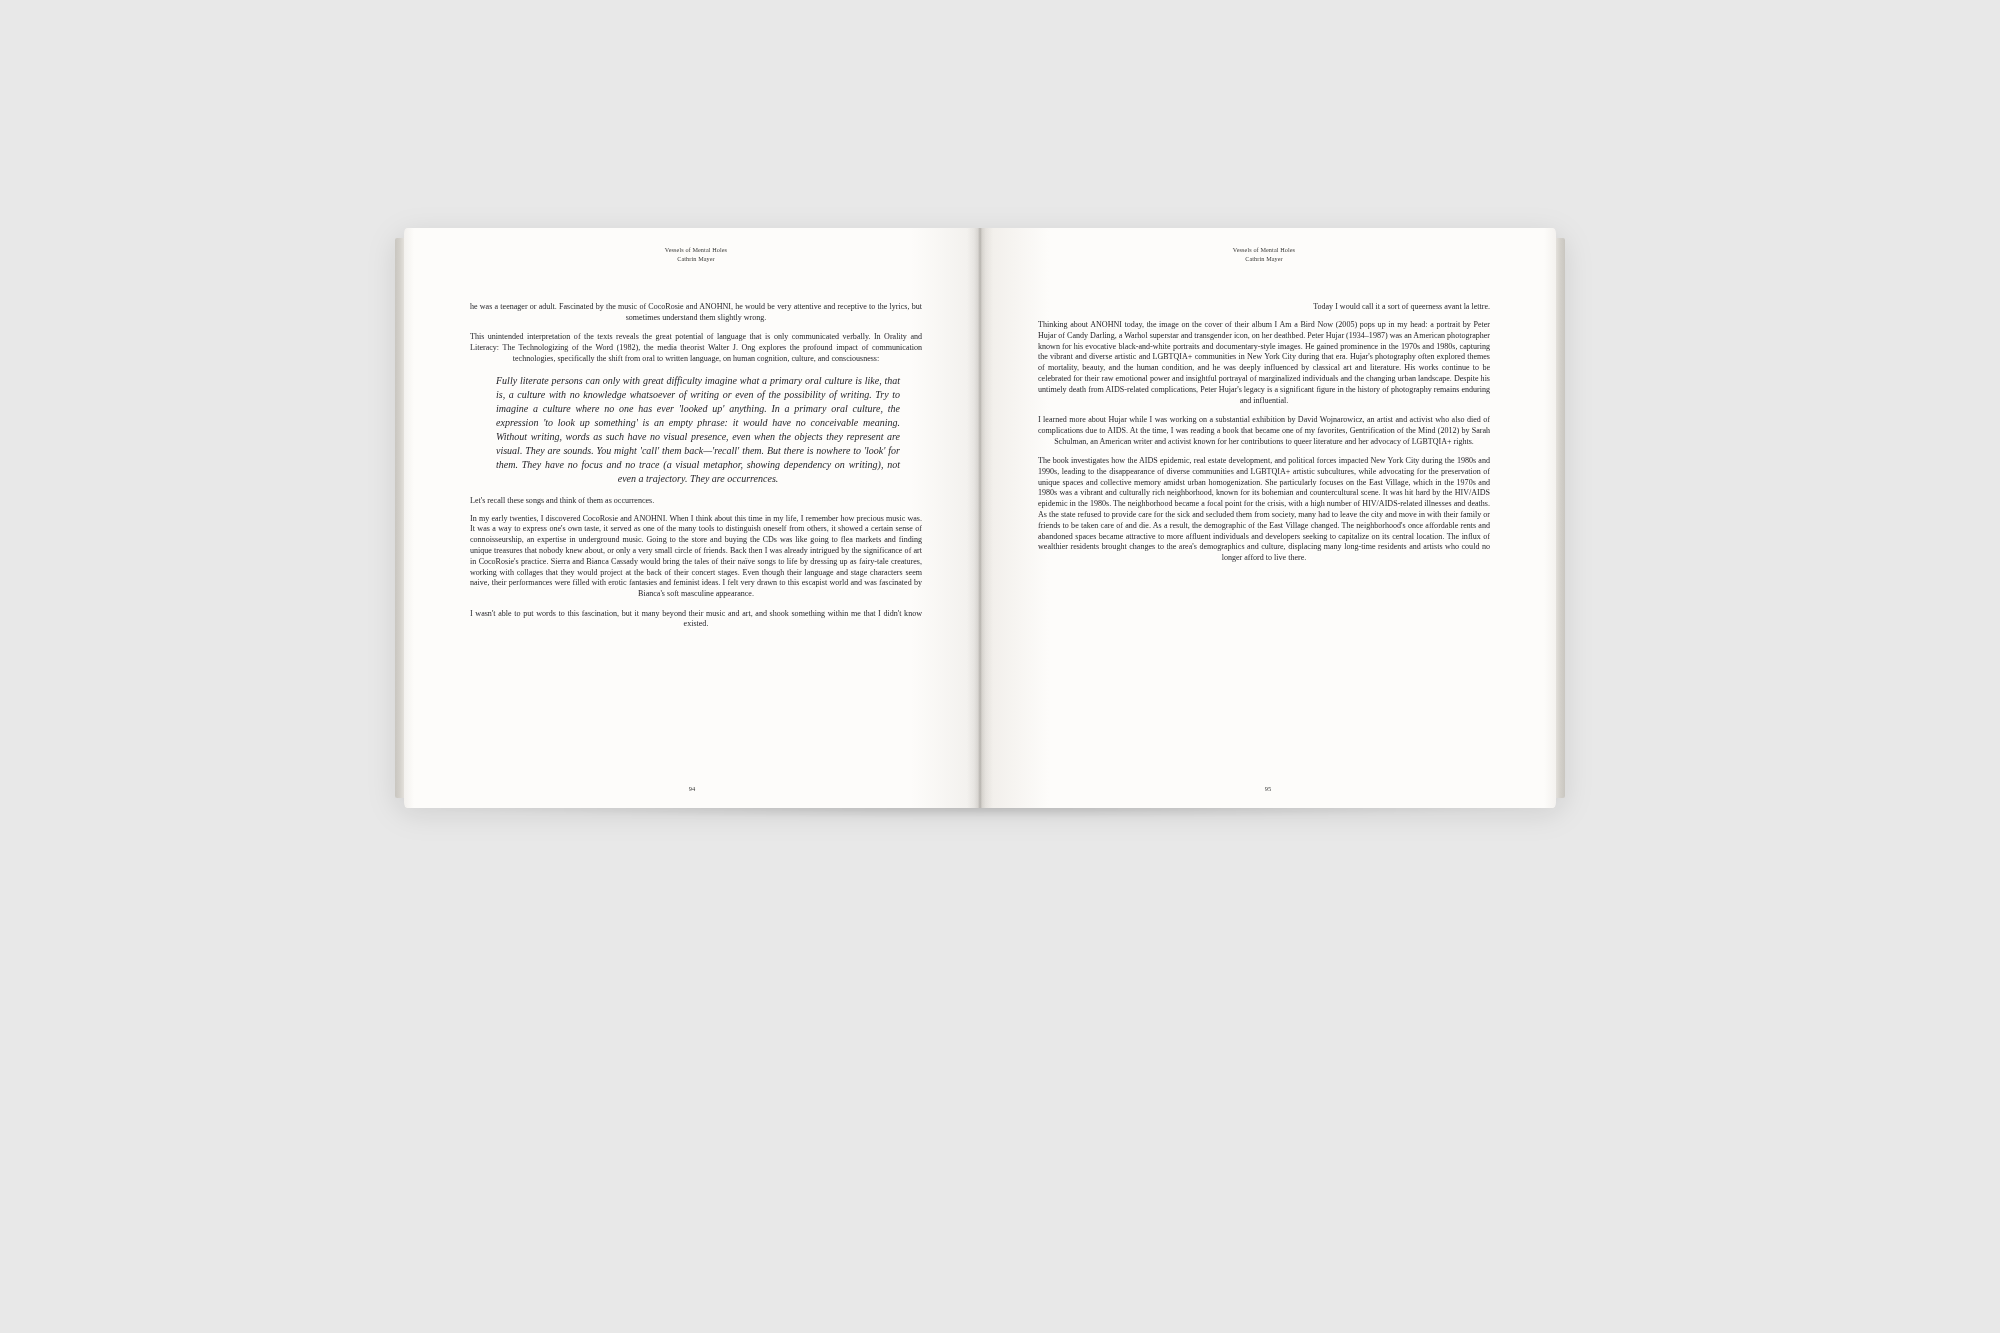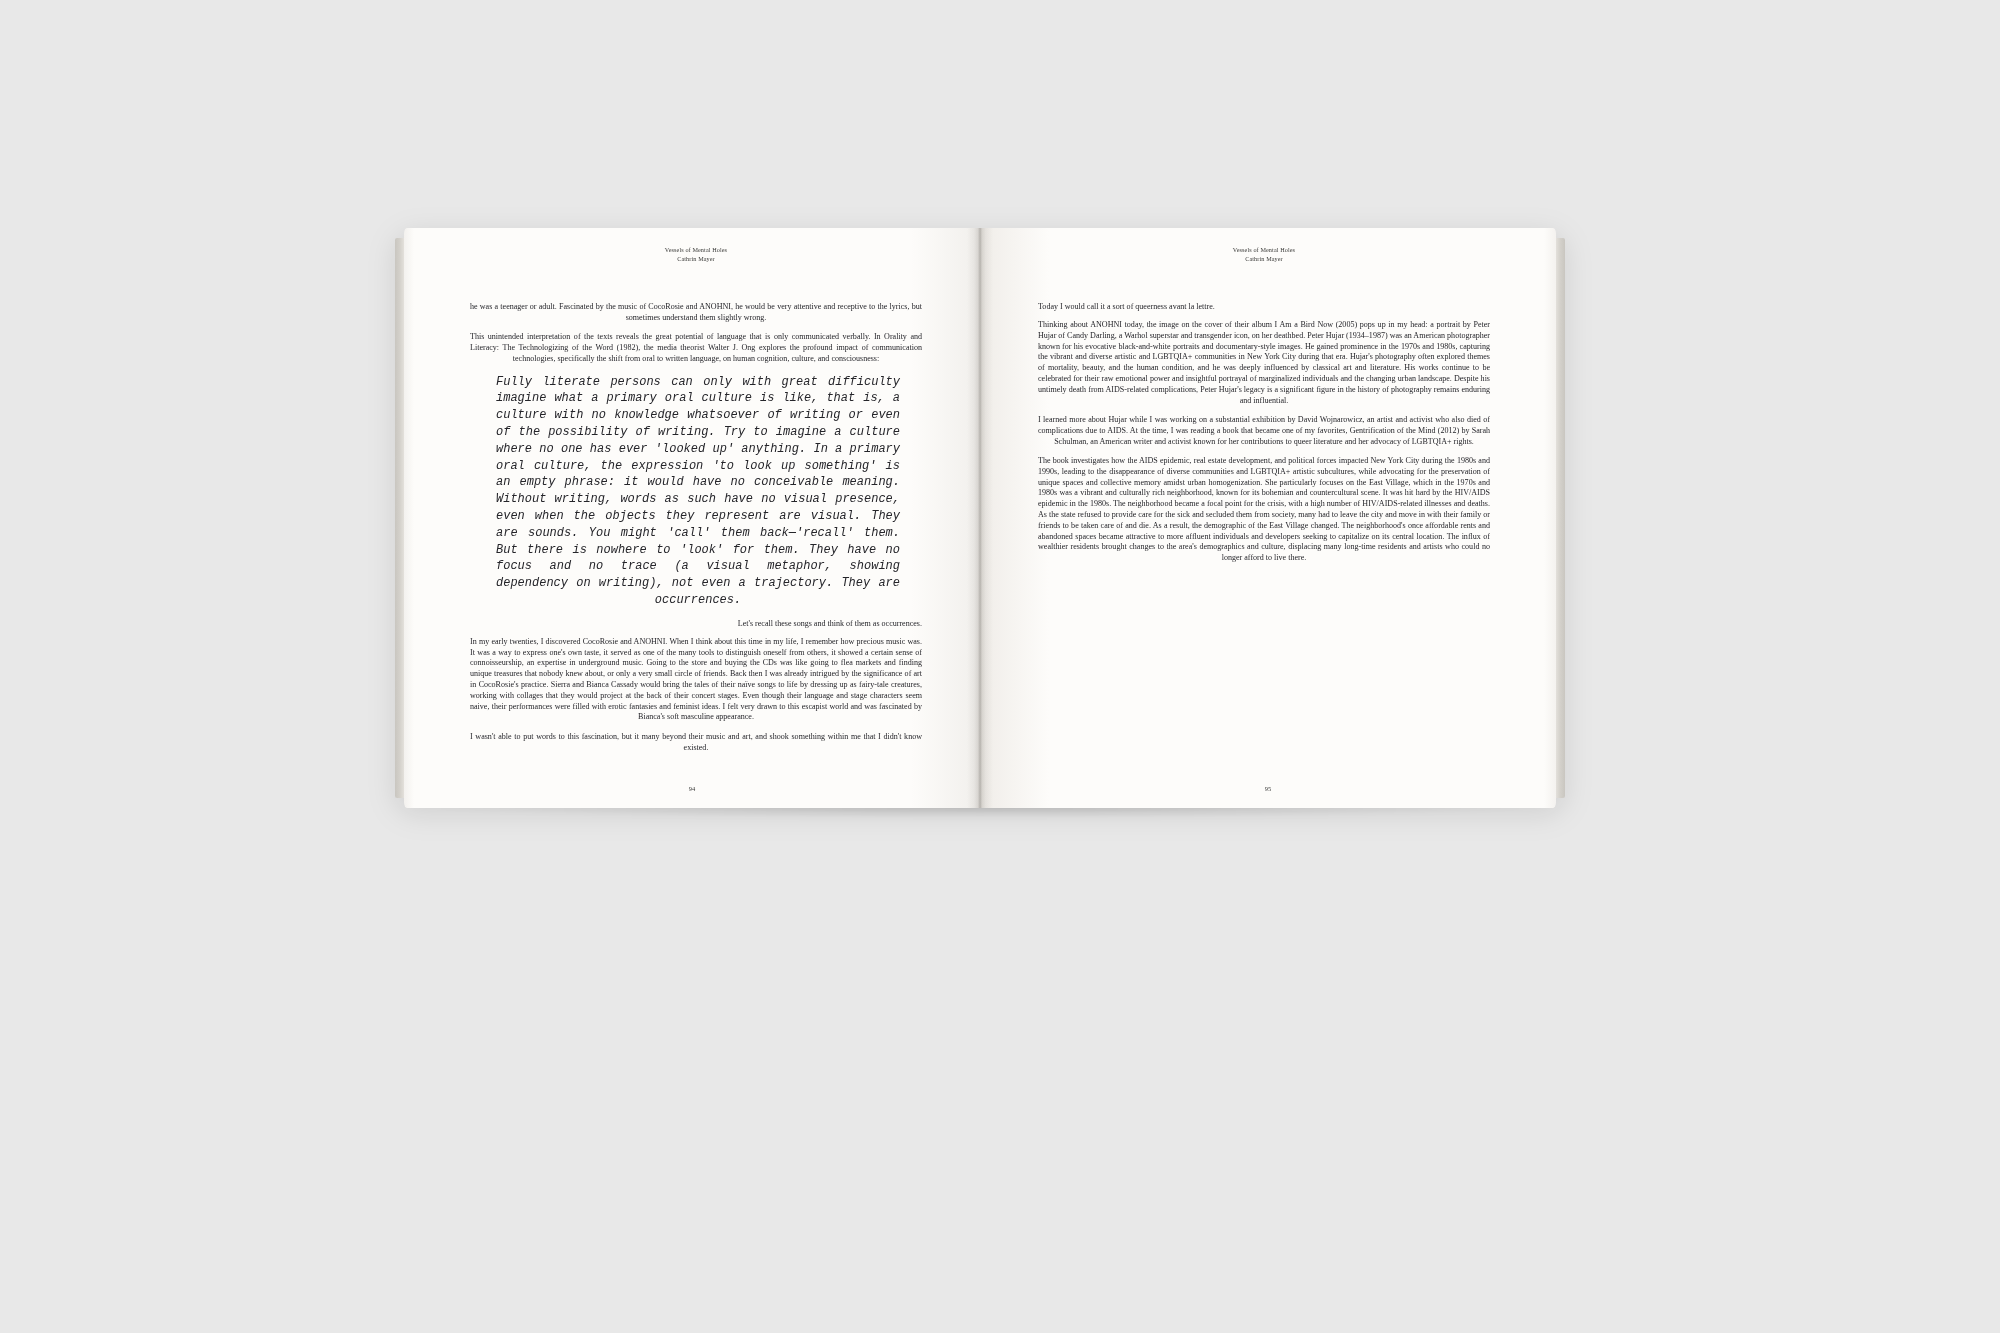--- a/index.html
+++ b/index.html
@@ -114,49 +114,48 @@
     margin: 0 0 8.5px 0;
     hyphens: auto;
     -webkit-hyphens: auto;
   }
   p.para.last-center { text-align: justify; text-align-last: center; }
 
   .quote {
     margin: 9px 0 9px 0;
     padding: 0 22px 0 26px;
     font-style: italic;
-    font-size: 12px;
+    font-size: 10px;
     line-height: 1.40;
     color: #25252a;
     text-align: justify;
-    font-family: Liberation Mono, monospace;
   }
   .quote p { margin: 0; }
   .quote p.tail { text-align: justify; text-align-last: center; }
 
   .recall {
-    text-align: right;
+    text-align: left;
     font-size: 8.05px;
     color: #25252a;
     margin: 10px 0 9px 0;
     font-family: Liberation Serif, serif;
   }
 
   .folio {
     position: absolute;
     bottom: 16px;
     width: 100%;
     left: 0;
     text-align: center;
     font-size: 6.4px;
     color: #3b3b39;
   }
 
   .topline {
-    text-align: left;
+    text-align: right;
     font-size: 8.05px;
     color: #25252a;
     margin: 0 0 9px 0;
   }
 </style>
 </head>
 <body>
 
 <div id="stage">
 

